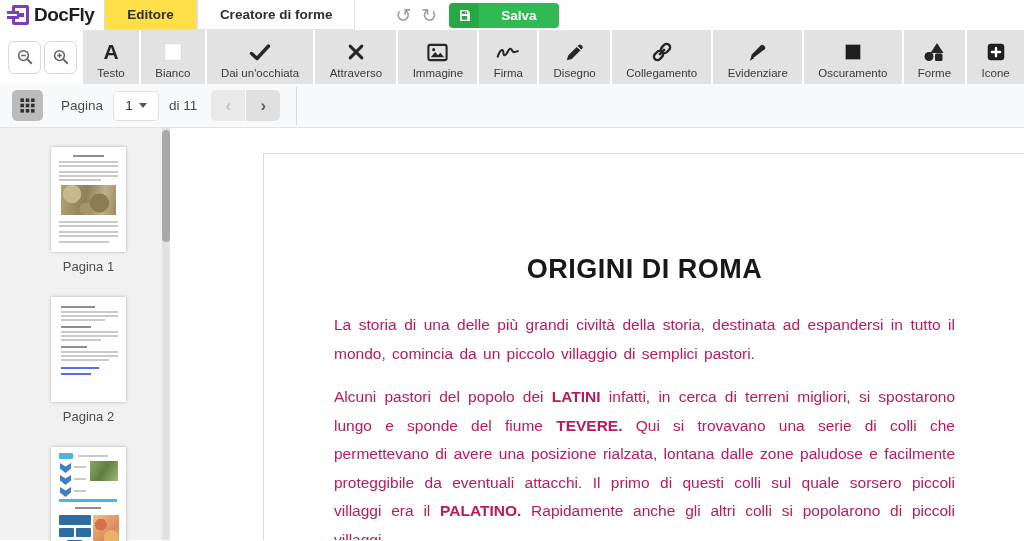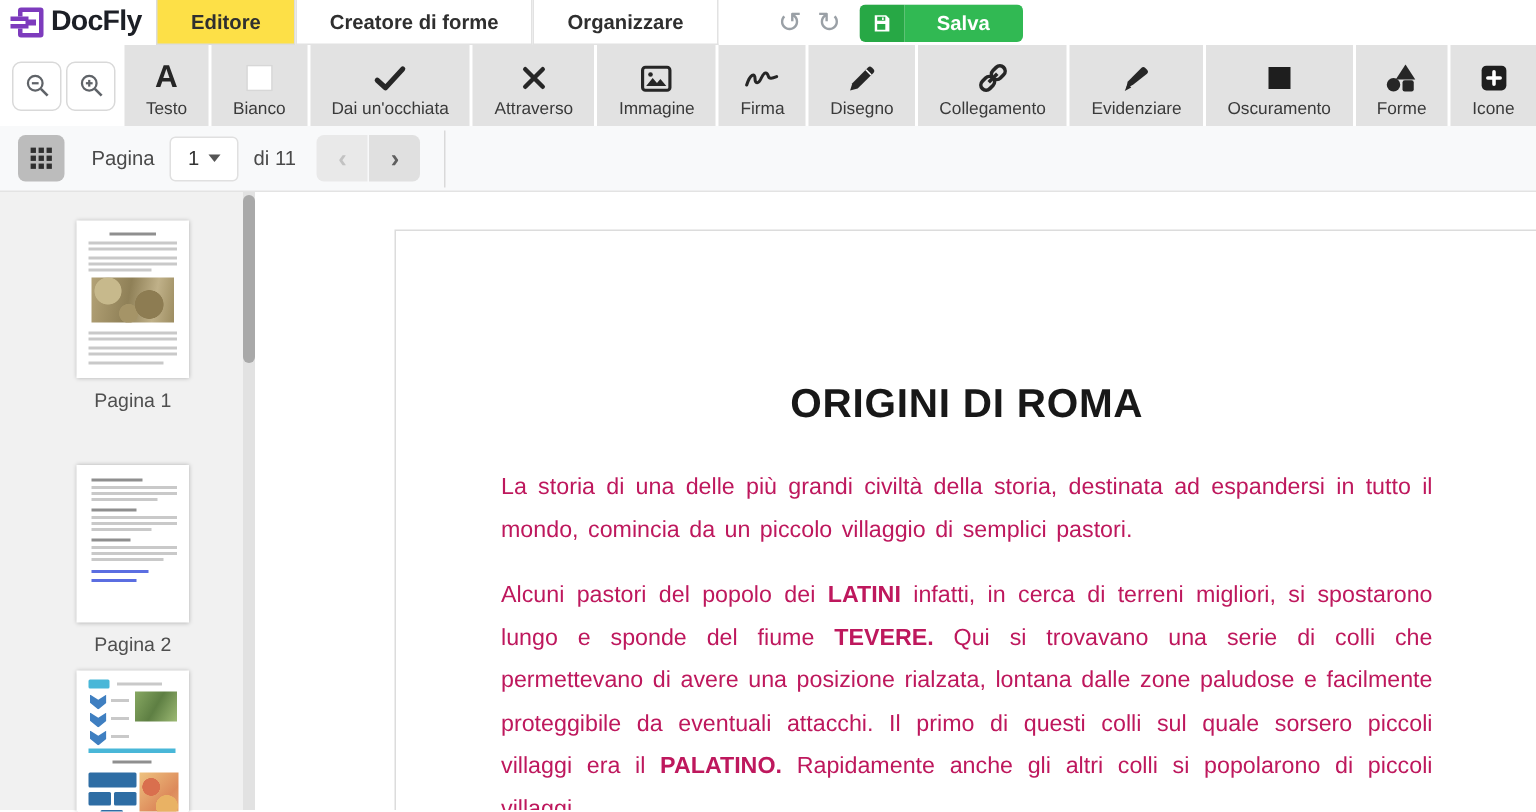--- a/index.html
+++ b/index.html
@@ -105,21 +105,20 @@
     <svg width="24" height="22" viewBox="0 0 24 22">
       <path d="M8 1h13a2 2 0 0 1 2 2v16a2 2 0 0 1-2 2H8a2 2 0 0 1-2-2v-4h3v3h11V4H9v3H6V3a2 2 0 0 1 2-2z" fill="#7d3bbd"></path>
       <rect x="1" y="7" width="12" height="3" fill="#7d3bbd"></rect>
       <rect x="1" y="12" width="12" height="3" fill="#7d3bbd"></rect>
       <rect x="11" y="9" width="7" height="4" fill="#7d3bbd"></rect>
     </svg>
     <span class="logo-text">DocFly</span>
   </div>
   <div class="top-tab active">Editore</div>
   <div class="top-tab">Creatore di forme</div>
-  <div class="top-tab">Organizzare</div>
   <div class="history">
     <span class="hist-btn">↺</span>
     <span class="hist-btn">↻</span>
   </div>
   <button class="save-btn">
     <span class="save-icon-box">
       <svg width="13" height="13" viewBox="0 0 24 24">
           <path d="M4 2h14l4 4v16H4V2zm3 2v5h10V4H7zm6 1h2v3h-2V5zM7 13v7h10v-7H7z" fill="#ffffff"></path>
         </svg>
     </span>
@@ -297,21 +296,21 @@
         <div class="t1-img"></div>
         <div class="tline" style="left:8px; top:74px; width:59px;"></div>
         <div class="tline" style="left:8px; top:78px; width:59px;"></div>
         <div class="tline" style="left:8px; top:84px; width:59px;"></div>
         <div class="tline" style="left:8px; top:88px; width:59px;"></div>
         <div class="tline" style="left:8px; top:94px; width:50px;"></div>
       </div>
       <div class="thumb-label">Pagina 1</div>
     </div>
 
-    <div class="thumb-wrap" style="top:169px;margin-top:13px;">
+    <div class="thumb-wrap" style="top:169px;">
       <div class="thumb">
         <div class="tline dark" style="left:10px; top:9px; width:34px;"></div>
         <div class="tline" style="left:10px; top:14px; width:57px;"></div>
         <div class="tline" style="left:10px; top:18px; width:57px;"></div>
         <div class="tline" style="left:10px; top:22px; width:44px;"></div>
         <div class="tline dark" style="left:10px; top:29px; width:30px;"></div>
         <div class="tline" style="left:10px; top:34px; width:57px;"></div>
         <div class="tline" style="left:10px; top:38px; width:57px;"></div>
         <div class="tline" style="left:10px; top:42px; width:40px;"></div>
         <div class="tline dark" style="left:10px; top:49px; width:26px;"></div>

